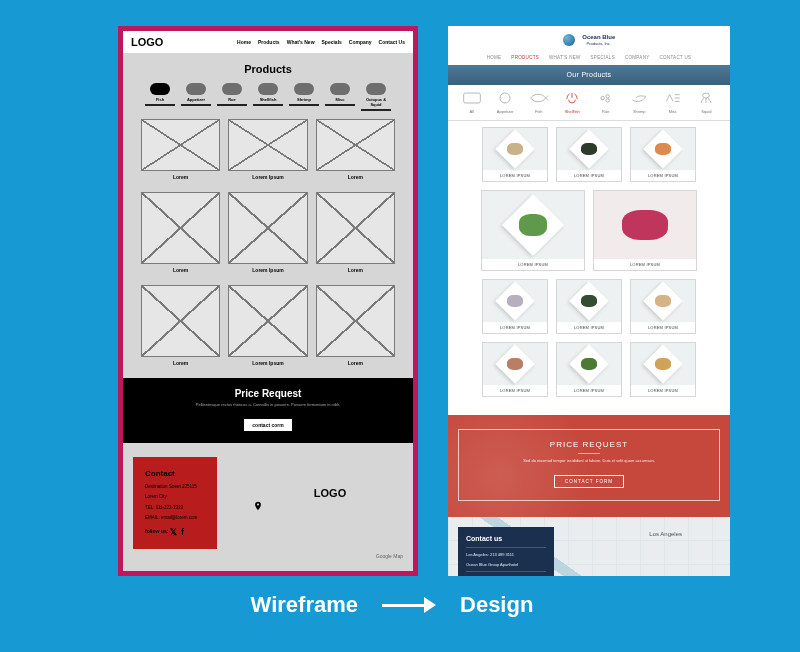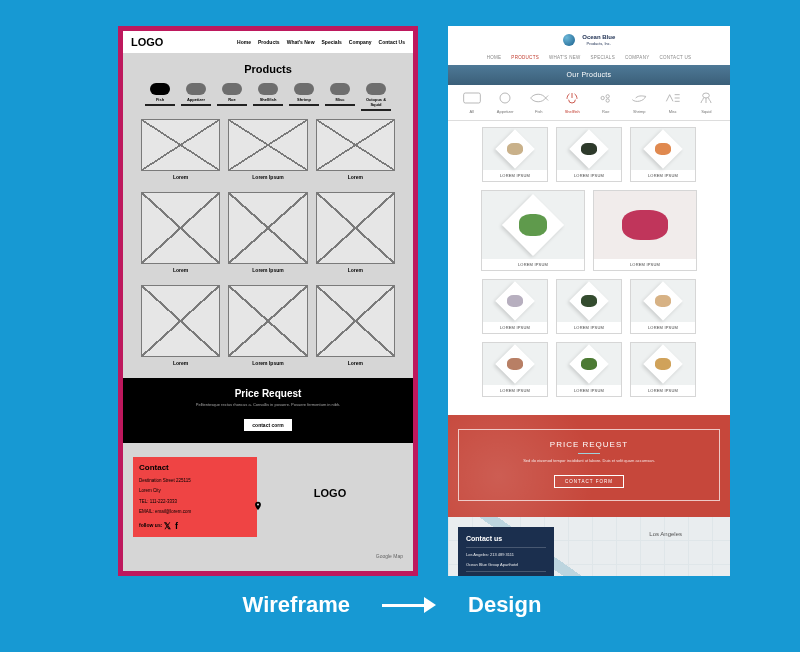--- a/index.html
+++ b/index.html
@@ -96,23 +96,23 @@
     padding: 3px 8px;
   }
   .wf-footer {
     position: relative;
     height: 124px;
     background: #d6d6d6;
   }
   .wf-contact {
     position: absolute;
     left: 10px; top: 14px;
-    width: 124px;
-    background: #ef4444;
-    padding: 6px;
+    width: 84px;
+    background: #b91c1c;
+    padding: 12px;
   }
   .wf-contact h4 { font-size: 8px; font-weight: 800; margin-bottom: 6px; }
   .wf-contact p { font-size: 4.5px; line-height: 1.4; margin-bottom: 4px; }
   .wf-follow { font-size: 5px; font-weight: 700; margin-top: 6px; }
   .wf-social { display: inline-flex; gap: 4px; vertical-align: middle; }
   .wf-social span { font-size: 9px; font-weight: 900; }
   .wf-map-area {
     position: absolute;
     left: 130px; top: 10px; right: 6px; bottom: 6px;
   }
@@ -228,21 +228,21 @@
   .d-contact p { font-size: 4px; line-height: 1.4; margin-bottom: 4px; opacity: .9; }
   .d-contact .rule { height:1px; background: rgba(255,255,255,.2); margin: 2px 0 4px; }
 
   
   .labels {
     position: absolute;
     left: 0; right: 16px; top: 592px;
     display: flex;
     align-items: center;
     justify-content: center;
-    gap: 32px;
+    gap: 24px;
     color: #fff;
     font-weight: 700;
     font-size: 22px;
   }
   .arrow { display: inline-flex; align-items: center; }
   .arrow-line { width: 42px; height: 3px; background: #fff; }
   .arrow-head {
     width: 0; height: 0;
     border-left: 12px solid #fff;
     border-top: 8px solid transparent;

